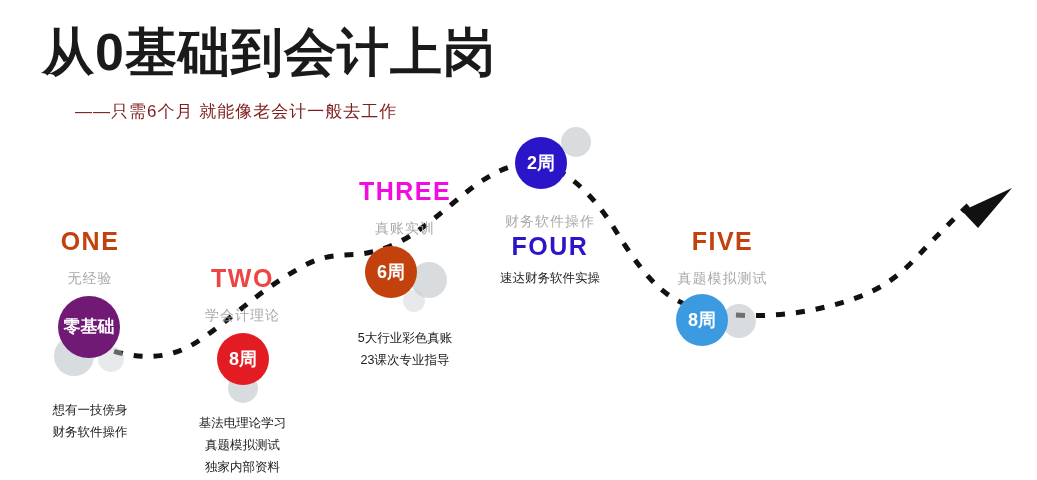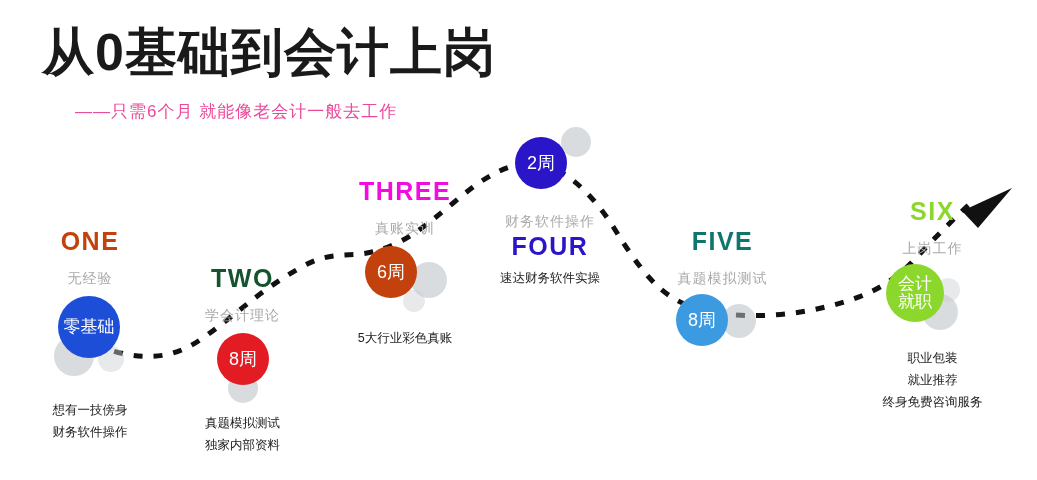--- a/index.html
+++ b/index.html
@@ -30,21 +30,21 @@
     letter-spacing: 1px;
     color: #1a1a1a;
     line-height: 1.1;
     white-space: nowrap;
   }
   .subtitle {
     position: absolute;
     left: 75px;
     top: 100px;
     font-size: 17px;
-    color: #ec4899;
+    color: #7f1d1d;
     letter-spacing: 1px;
     white-space: nowrap;
   }
 
   
   .curve-layer {
     position: absolute;
     left: 0;
     top: 0;
     width: 1037px;
@@ -76,21 +76,21 @@
     display: block;
     margin: 0 auto;
   }
   .bubble {
     position: absolute;
     border-radius: 50%;
     display: flex;
     align-items: center;
     justify-content: center;
     color: #ffffff;
-    font-weight: normal;
+    font-weight: bold;
     line-height: 1.05;
     z-index: 3;
   }
   .bubble span { display: block; }
   .ghost {
     position: absolute;
     border-radius: 50%;
     background: #b9bfc4;
     opacity: .55;
     z-index: 1;
@@ -140,96 +140,81 @@
              C 935 238, 952 220, 972 202" fill="none" stroke="#111111" stroke-width="5" stroke-linecap="butt" stroke-dasharray="9 11"></path>
     <polygon points="1012,188 962,211 978,228" fill="#111111"></polygon>
   </svg>
 
   <div class="stage" id="stage-one">
     <div class="stage-head" style="color:#c2410c">ONE</div>
     <div class="stage-sub">无经验</div>
     <div class="circle-wrap" style="width:168px;height:92px;">
       <div class="ghost" style="width:40px;height:40px;left:48px;top:48px;"></div>
       <div class="ghost light" style="width:26px;height:26px;left:92px;top:58px;"></div>
-      <div class="bubble" style="width:62px;height:62px;left:52px;top:8px;background:#1d4ed8;font-size:17px;">
+      <div class="bubble" style="width:62px;height:62px;left:52px;top:8px;background:#701a75;font-size:17px;">
         <span>零基础</span>
       </div>
     </div>
     <div class="notes" style="margin-top:20px;">
       <div>想有一技傍身</div>
       <div>财务软件操作</div>
     </div>
   </div>
 
   <div class="stage" id="stage-two">
-    <div class="stage-head" style="color:#14532d">TWO</div>
+    <div class="stage-head" style="color:#ef4444">TWO</div>
     <div class="stage-sub">学会计理论</div>
     <div class="circle-wrap" style="width:175px;height:84px;">
       <div class="ghost" style="width:30px;height:30px;left:73px;top:48px;"></div>
       <div class="bubble" style="width:52px;height:52px;left:62px;top:8px;background:#E31B23;font-size:18px;">
         <span>8周</span>
       </div>
     </div>
     <div class="notes" style="margin-top:4px;">
+      <div>基法电理论学习</div>
       <div>真题模拟测试</div>
       <div>独家内部资料</div>
     </div>
   </div>
 
   <div class="stage" id="stage-three">
     <div class="stage-head" style="color:#F20CE0">THREE</div>
     <div class="stage-sub">真账实训</div>
     <div class="circle-wrap" style="width:180px;height:82px;">
       <div class="ghost" style="width:36px;height:36px;left:96px;top:24px;"></div>
       <div class="ghost light" style="width:22px;height:22px;left:88px;top:52px;"></div>
       <div class="bubble" style="width:52px;height:52px;left:50px;top:8px;background:#c2410c;font-size:18px;">
         <span>6周</span>
       </div>
     </div>
     <div class="notes" style="margin-top:8px;">
       <div>5大行业彩色真账</div>
+      <div>23课次专业指导</div>
     </div>
   </div>
 
   <div class="stage" id="stage-four">
     <div class="circle-wrap" style="width:190px;height:64px;">
       <div class="ghost" style="width:30px;height:30px;left:106px;top:-6px;"></div>
       <div class="bubble" style="width:52px;height:52px;left:60px;top:4px;background:#2A16C8;font-size:18px;">
         <span>2周</span>
       </div>
     </div>
     <div class="stage-sub">财务软件操作</div>
     <div class="stage-head" style="color:#2A16C8">FOUR</div>
     <div class="notes" style="margin-top:9px;text-align:center;">
       <div>速达财务软件实操</div>
     </div>
   </div>
 
   <div class="stage" id="stage-five">
-    <div class="stage-head" style="color:#0f766e">FIVE</div>
+    <div class="stage-head" style="color:#c2410c">FIVE</div>
     <div class="stage-sub">真题模拟测试</div>
     <div class="circle-wrap" style="width:185px;height:72px;">
       <div class="ghost" style="width:34px;height:34px;left:92px;top:16px;"></div>
       <div class="bubble" style="width:52px;height:52px;left:46px;top:6px;background:#3C9BE0;font-size:18px;">
         <span>8周</span>
       </div>
     </div>
   </div>
 
-  <div class="stage" id="stage-six">
-    <div class="stage-head" style="color:#8CD72B">SIX</div>
-    <div class="stage-sub">上岗工作</div>
-    <div class="circle-wrap" style="width:185px;height:86px;">
-      <div class="ghost" style="width:36px;height:36px;left:82px;top:36px;"></div>
-      <div class="ghost light" style="width:24px;height:24px;left:96px;top:20px;"></div>
-      <div class="bubble" style="width:58px;height:58px;left:46px;top:6px;background:#8CD72B;font-size:17px;flex-direction:column;">
-        <span>会计</span>
-        <span>就职</span>
-      </div>
-    </div>
-    <div class="notes" style="margin-top:4px;">
-      <div>职业包装</div>
-      <div>就业推荐</div>
-      <div>终身免费咨询服务</div>
-    </div>
-  </div>
 
 </div>
 
 </body></html>

